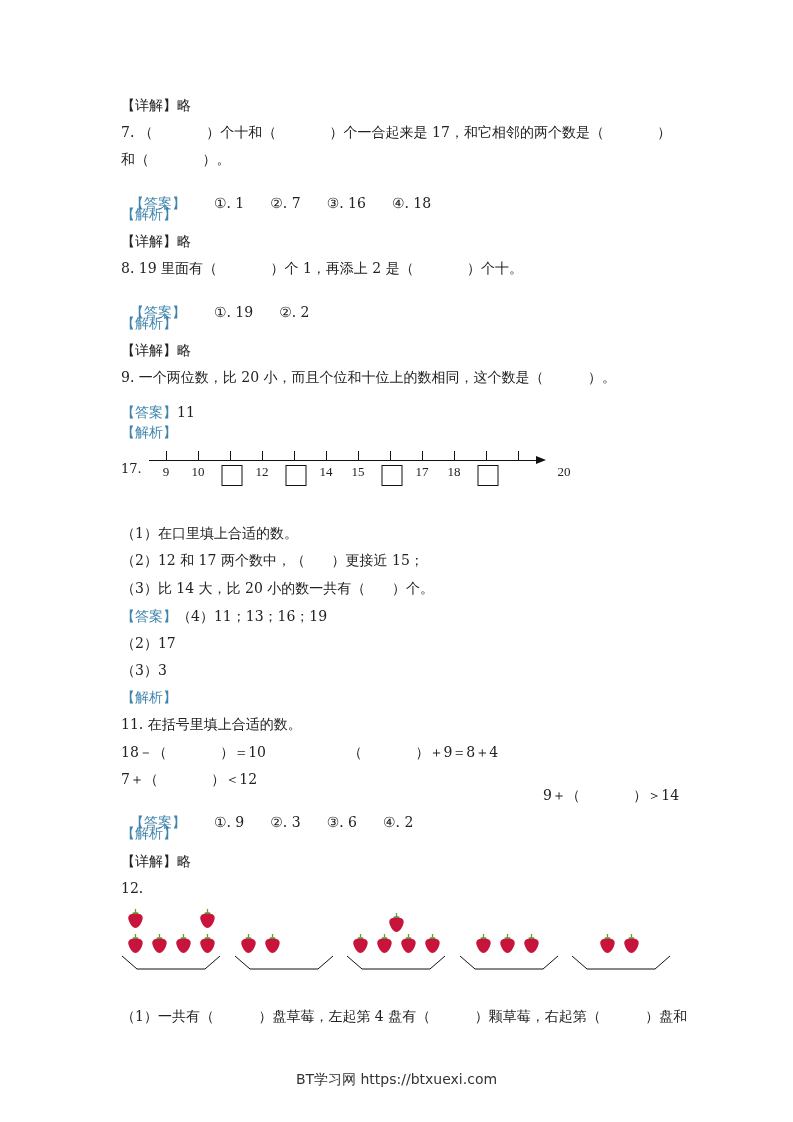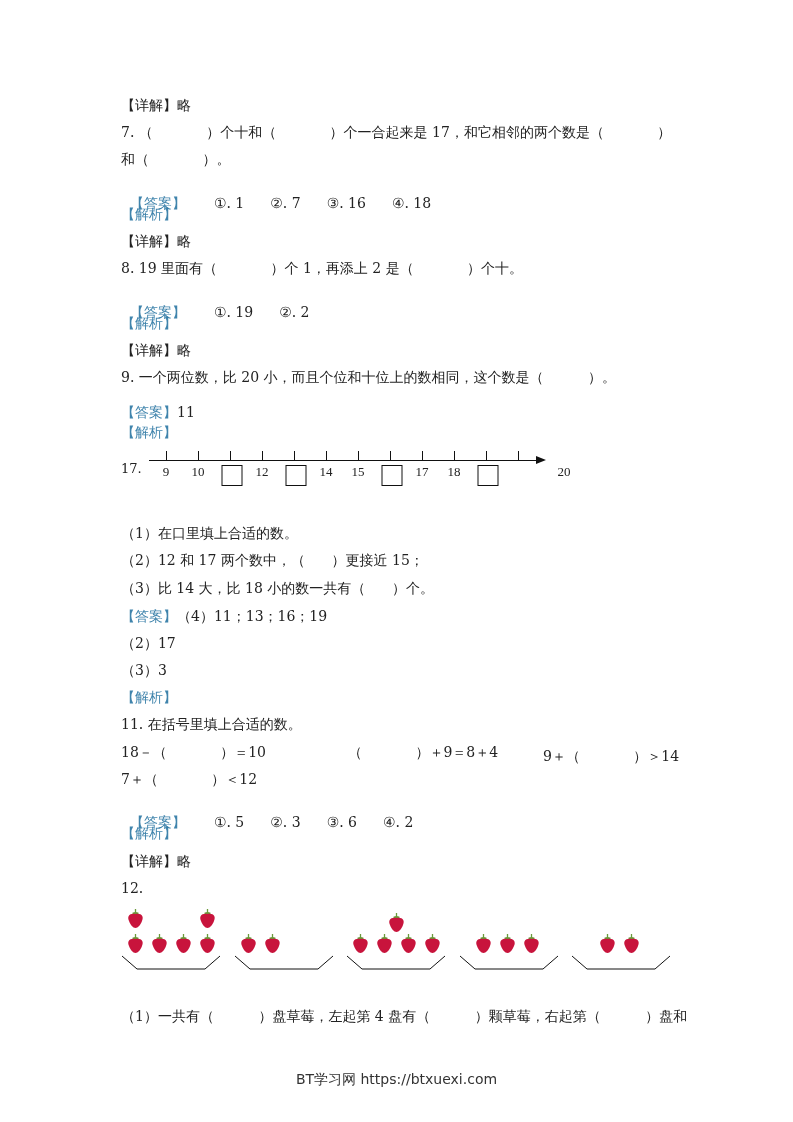--- a/index.html
+++ b/index.html
@@ -74,33 +74,33 @@
       <div class="num" style="left: 333px;">18</div>
       <div class="tick" style="left: 365px;"></div>
       <div class="box" style="left: 367px;"></div>
       <div class="tick" style="left: 397px;"></div>
       <div class="num" style="left: 419px; margin-left: 24px;">20</div>
     </div>
 </div>
 
 <div class="line" style="top:525px">（1）在口里填上合适的数。</div>
 <div class="line" style="top:552px">（2）12 和 17 两个数中，（      ）更接近 15；</div>
-<div class="line" style="top:580px">（3）比 14 大，比 18 小的数一共有（      ）个。</div>
+<div class="line" style="top:580px">（3）比 14 大，比 20 小的数一共有（      ）个。</div>
 <div class="line" style="top:608px"><span class="lbl">【答案】</span><span>（4）11；13；16；19</span></div>
 <div class="line" style="top:635px">（2）17</div>
 <div class="line" style="top:662px">（3）3</div>
 <div class="line lbl" style="top:689px">【解析】</div>
 
 <div class="line" style="top:716px">11. 在括号里填上合适的数。</div>
 <div class="line" style="top:744px">18－（            ）＝10</div>
 <div class="line" style="top:744px; left:348px">（            ）＋9＝8＋4</div>
-<div class="line" style="top:748px; left:543px">9＋（            ）＞14</div>
+<div class="line" style="top:787px; left:543px">9＋（            ）＞14</div>
 <div class="line" style="top:771px">7＋（            ）＜12</div>
 <div class="line ans-items" style="top:798px">
-  <span class="lbl" style="margin-right:28px">【答案】</span><span>①. 5</span><span>②. 3</span><span>③. 6</span><span>④. 2</span>
+  <span class="lbl" style="margin-right:28px">【答案】</span><span>①. 9</span><span>②. 3</span><span>③. 6</span><span>④. 2</span>
 </div>
 <div class="line lbl" style="top:825px">【解析】</div>
 <div class="line" style="top:853px"><span>【详解】</span><span>略</span></div>
 
 <div class="line" style="top:880px">12.</div>
 <div class="plates" id="plates">
     <div class="plate" style="left: 0px; width: 100px;">
       <div class="berry" style="left: 6px; top: 28px;"><svg width="17" height="21" viewBox="0 0 17 21">
           <path d="M8.5 1 L8.5 5" stroke="#6a9a3a" stroke-width="1.3"></path>
           <path d="M5 5 Q8.5 3 12 5 L10 7 L7 7 Z" fill="#6a9a3a"></path>

